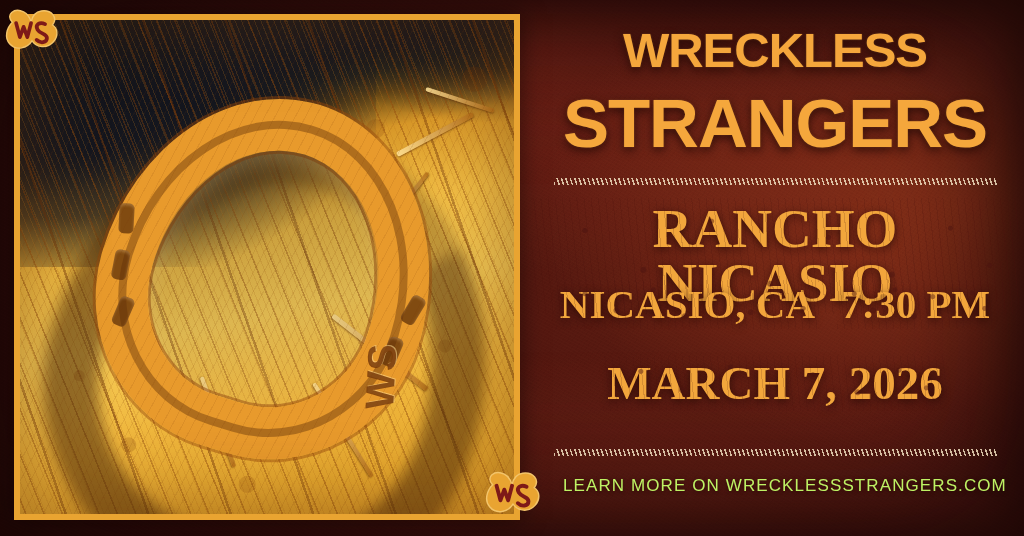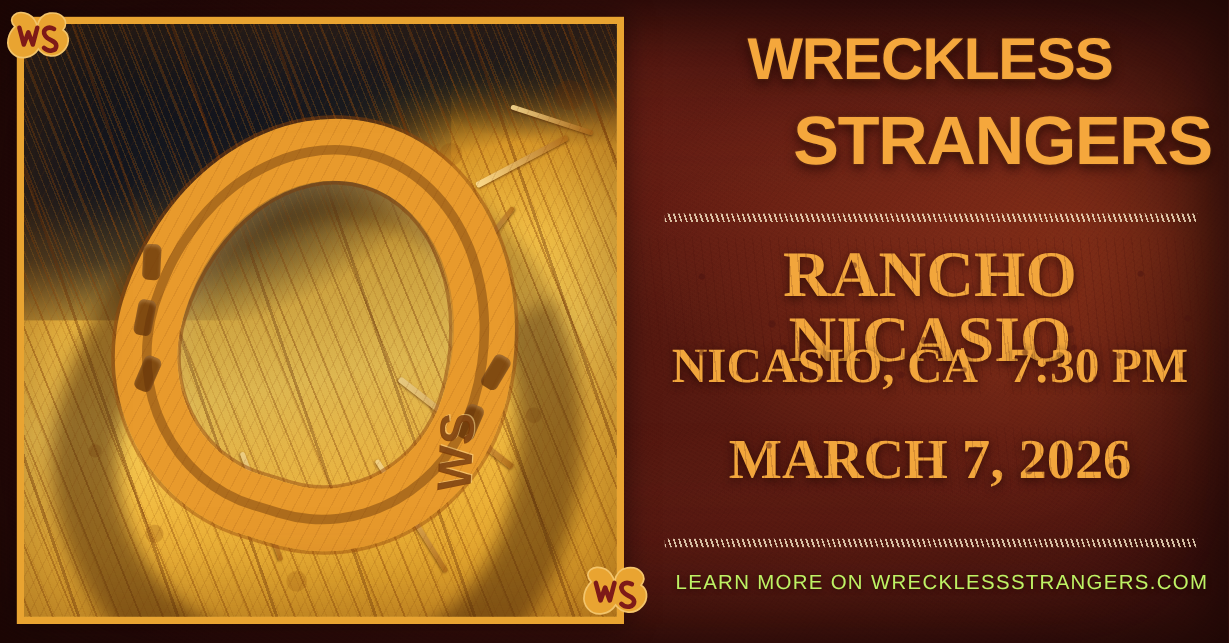--- a/index.html
+++ b/index.html
@@ -226,21 +226,21 @@
     color: #f5a73c;
     font-family: "Liberation Sans", sans-serif;
     font-weight: bold;
     text-align: center;
     line-height: .92;
     letter-spacing: -1px;
     transform: scaleX(1.0);
     text-shadow: 0 3px 10px rgba(25,5,3,.75), 0 0 2px rgba(255,190,90,.35);
   }
   .band-line1 { top: 28px;  font-size: 49px; }
-  .band-line2 { top: 92px;  font-size: 57px; text-align: right; }
+  .band-line2 { top: 92px;  font-size: 69px; }
 
   .rule {
     position: absolute;
     left: 14px;
     width: 444px;
     height: 7px;
     background-image: repeating-linear-gradient(72deg,
         rgba(240,222,190,0.92) 0 1.5px,
         rgba(0,0,0,0) 1.5px 4.2px);
     opacity: .92;

